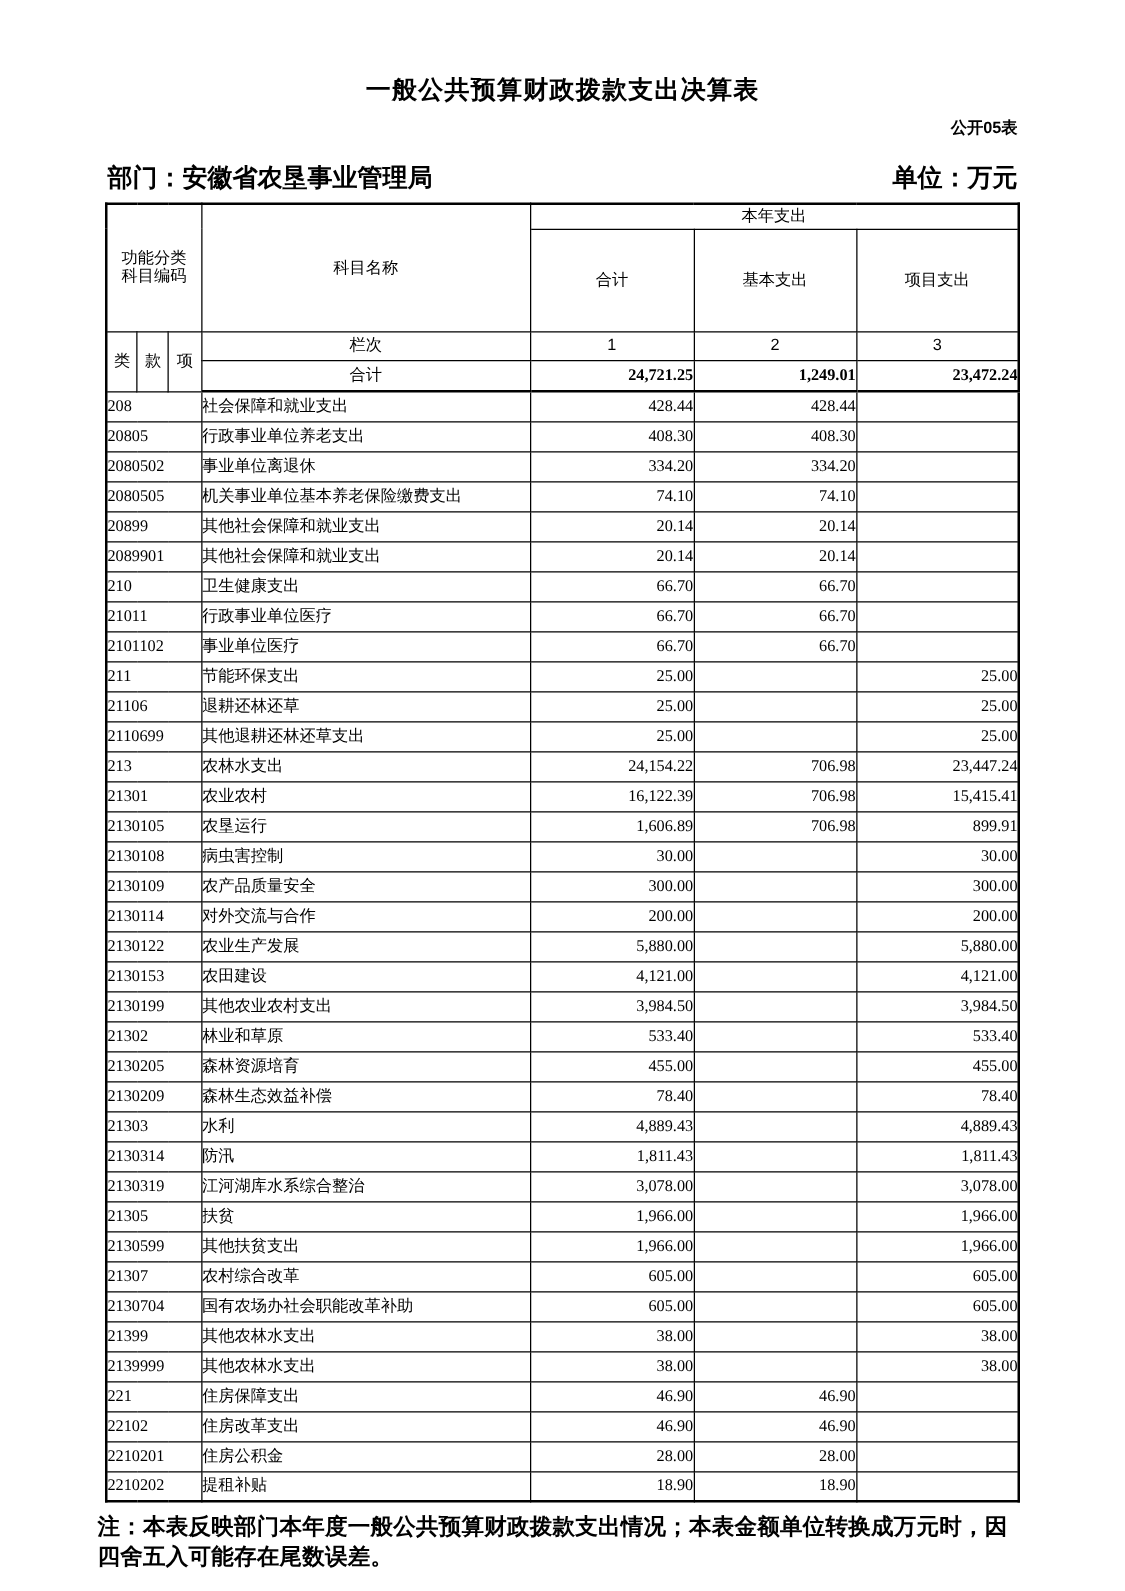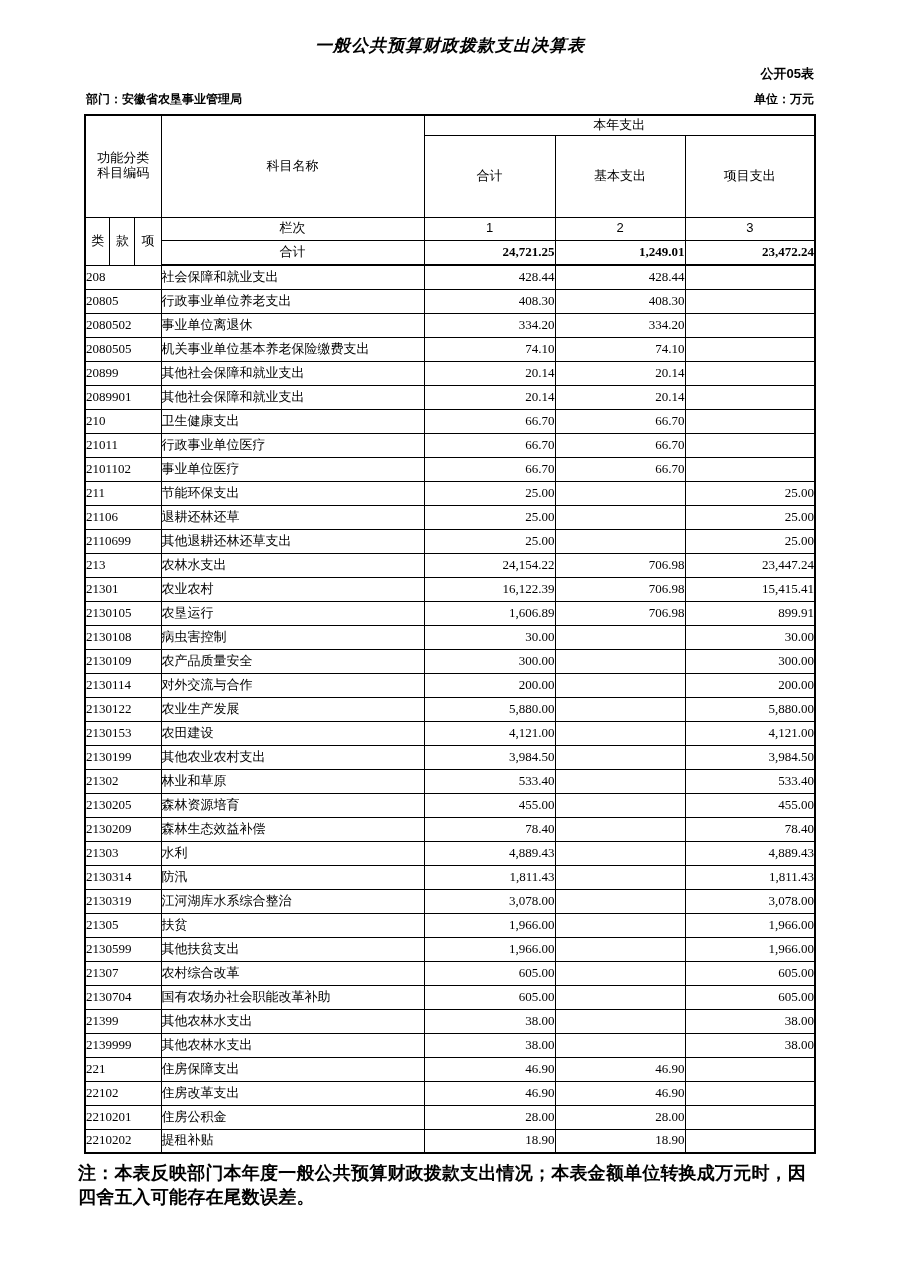--- a/index.html
+++ b/index.html
@@ -5,37 +5,36 @@
   html, body {
     margin: 0; padding: 0;
     background: #ffffff;
     width: 900px; height: 1273px;
     font-family: "Liberation Sans", sans-serif;
     color: #000;
   }
   .sheet { width: 900px; height: 1273px; position: relative; overflow: hidden; }
 
   .doc-title {
-    padding-top: 34px;
+    padding-top: 58px;
     text-align: center;
-    font-size: 17px;
+    font-size: 20px;
     font-weight: bold;
     letter-spacing: 1px;
     font-family: "Liberation Sans", sans-serif;
-    font-style: italic;
   }
   .form-code-line {
-    width: 728px; margin: 8px auto 8px auto;
+    width: 728px; margin: 8px auto 18px auto;
     text-align: right;
     font-size: 13px; font-weight: bold;
   }
   .meta-line {
     width: 728px; margin: 4px auto 0 auto;
     display: flex; justify-content: space-between;
-    font-size: 12px; font-weight: bold;
+    font-size: 20px; font-weight: bold;
   }
 
   table.budget {
     width: 730px;
     margin: 6px auto 0 auto;
     border-collapse: collapse;
     table-layout: fixed;
     border: 2px solid #000;
   }
   table.budget td {

